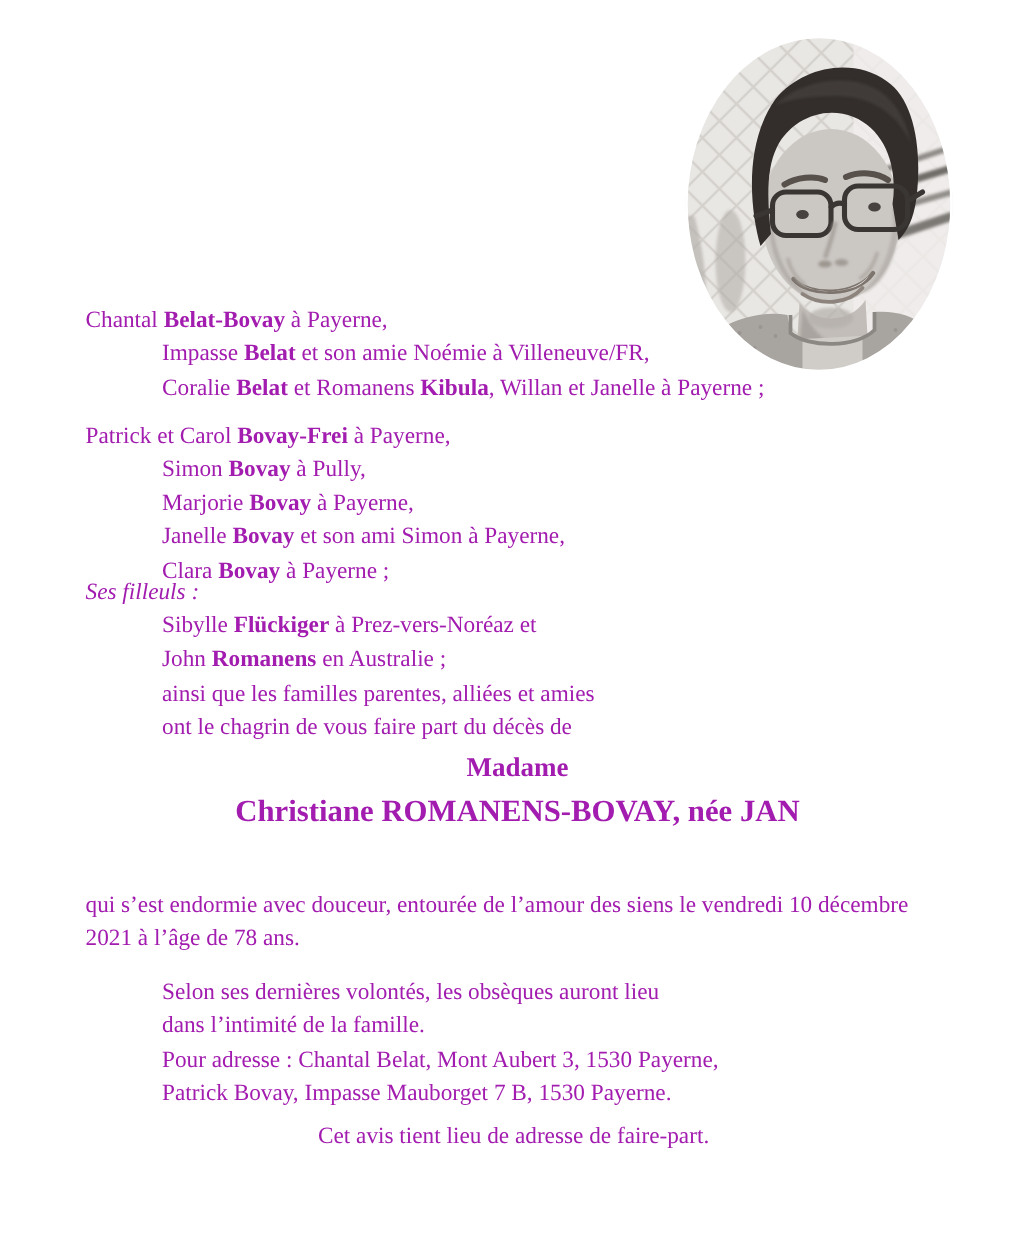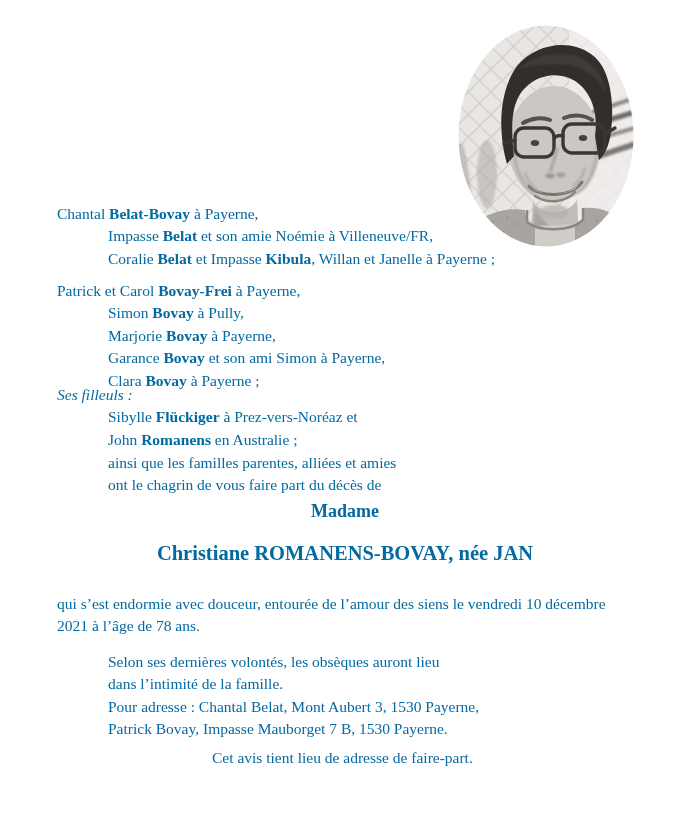--- a/index.html
+++ b/index.html
@@ -2,40 +2,40 @@
 <html><head>
 <meta charset="utf-8">
 <title>Avis de décès</title>
 <style>
   html,body{margin:0;padding:0;background:#fff;}
   .page{
     position:relative;
     width:690px;height:828px;
     background:#ffffff;
     font-family:"Liberation Serif","DejaVu Serif",serif;
-    color:#0369a1;
+    color:#a21caf;
     overflow:hidden;
   }
   .block{
     position:absolute;
     left:57px;
     font-size:15.5px;
     line-height:22.4px;
     white-space:nowrap;
   }
   .line{display:block;}
   .line.indent{padding-left:51px;}
   .b{font-weight:bold;}
   .i{font-style:italic;margin-top:43px;}
   .heading-madame{
     position:absolute;left:0;top:499px;width:690px;
     text-align:center;font-weight:bold;font-size:18px;line-height:24px;
   }
   .heading-name{
-    position:absolute;left:0;top:540px;width:690px;
+    position:absolute;left:0;top:528px;width:690px;
     text-align:center;font-weight:bold;font-size:20.5px;line-height:27px;
   }
   .footer-notice{
     position:absolute;left:212px;top:747px;
     font-size:15.5px;line-height:22.4px;white-space:nowrap;
   }
   .photo-wrap{
     position:absolute;left:457px;top:24px;width:178px;height:224px;
   }
   .photo-wrap svg{display:block;}
@@ -141,27 +141,27 @@
         </g>
       </g>
 
       <ellipse cx="89" cy="112" rx="88.5" ry="111.5" fill="none" stroke="#ffffff" stroke-width="2"></ellipse>
     </svg>
   </div>
 
   <div class="block" style="top:203px">
       <div class="line"><span>Chantal </span><span class="b">Belat-Bovay</span><span> à Payerne,</span></div>
       <div class="line indent"><span>Impasse </span><span class="b">Belat</span><span> et son amie Noémie à Villeneuve/FR,</span></div>
-      <div class="line indent"><span>Coralie </span><span class="b">Belat</span><span> et Impasse </span><span class="b">Kibula</span><span>, Willan et Janelle à Payerne ;</span></div>
+      <div class="line indent"><span>Coralie </span><span class="b">Belat</span><span> et Romanens </span><span class="b">Kibula</span><span>, Willan et Janelle à Payerne ;</span></div>
     </div>
   <div class="block" style="top:280px">
       <div class="line"><span>Patrick et Carol </span><span class="b">Bovay-Frei</span><span> à Payerne,</span></div>
       <div class="line indent"><span>Simon </span><span class="b">Bovay</span><span> à Pully,</span></div>
       <div class="line indent"><span>Marjorie </span><span class="b">Bovay</span><span> à Payerne,</span></div>
-      <div class="line indent"><span>Garance </span><span class="b">Bovay</span><span> et son ami Simon à Payerne,</span></div>
+      <div class="line indent"><span>Janelle </span><span class="b">Bovay</span><span> et son ami Simon à Payerne,</span></div>
       <div class="line indent"><span>Clara </span><span class="b">Bovay</span><span> à Payerne ;</span></div>
     </div>
   <div class="block" style="top:384px">
       <div class="line"><span class="i">Ses filleuls :</span></div>
       <div class="line indent"><span>Sibylle </span><span class="b">Flückiger</span><span> à Prez-vers-Noréaz et</span></div>
       <div class="line indent"><span>John </span><span class="b">Romanens</span><span> en Australie ;</span></div>
     </div>
   <div class="block" style="top:452px">
       <div class="line indent"><span>ainsi que les familles parentes, alliées et amies</span></div>
       <div class="line indent"><span>ont le chagrin de vous faire part du décès de</span></div>

